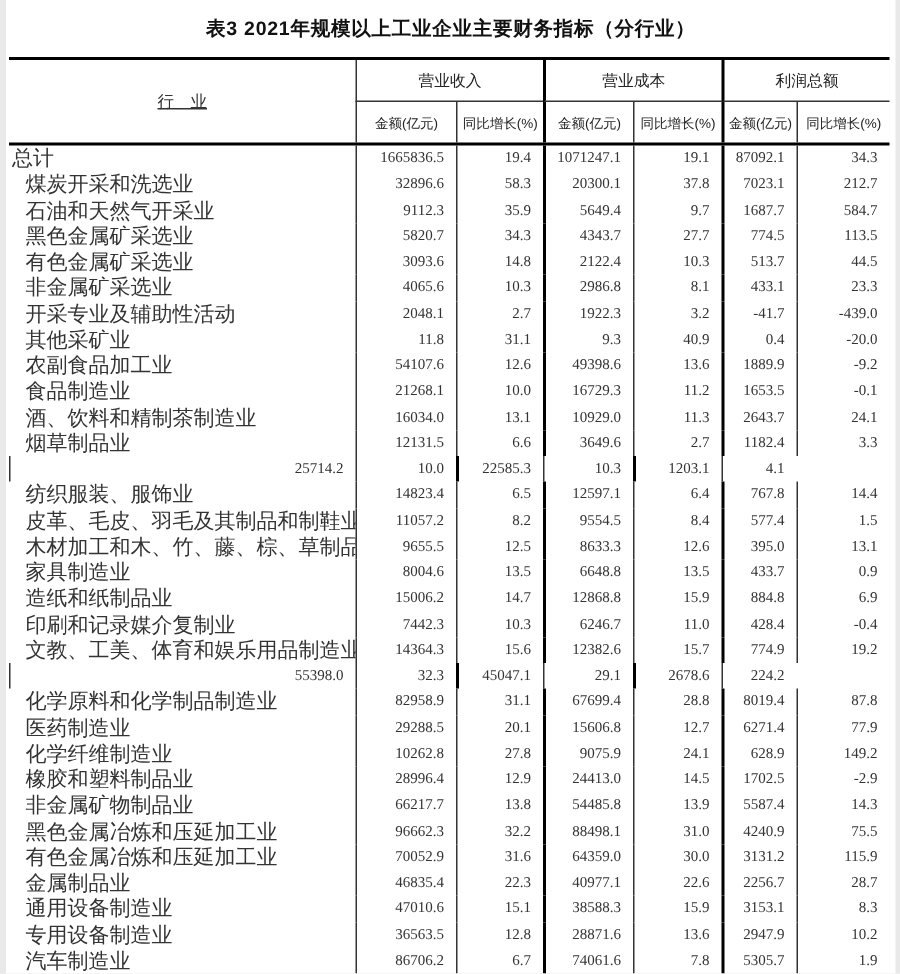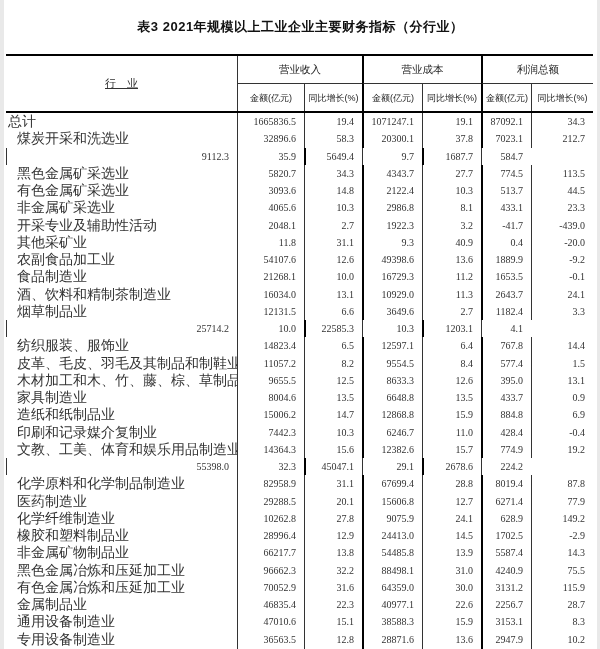--- a/index.html
+++ b/index.html
@@ -10,21 +10,21 @@
     overflow: hidden;
   }
   .page {
     position: absolute;
     left: 4px; top: 0;
     width: 593px; height: 649px;
     background: #ffffff;
     overflow: hidden;
   }
   .title {
-    height: 54px;
+    height: 38px;
     display: flex;
     align-items: center;
     justify-content: center;
     font-size: 13px;
     font-weight: bold;
     color: #111;
     letter-spacing: 0.5px;
   }
   .table {
     margin-left: 2px;
@@ -137,20 +137,21 @@
         <div class="trow indent">
           <div class="cell c-ind">煤炭开采和洗选业</div>
           <div class="cell c-num bl1">32896.6</div>
           <div class="cell c-num bl1">58.3</div>
           <div class="cell c-num bl2">20300.1</div>
           <div class="cell c-num bl1">37.8</div>
           <div class="cell c-num bl2">7023.1</div>
           <div class="cell c-num bl1">212.7</div>
         </div>
         <div class="trow indent">
+          <div class="cell c-ind">石油和天然气开采业</div>
           <div class="cell c-num bl1">9112.3</div>
           <div class="cell c-num bl1">35.9</div>
           <div class="cell c-num bl2">5649.4</div>
           <div class="cell c-num bl1">9.7</div>
           <div class="cell c-num bl2">1687.7</div>
           <div class="cell c-num bl1">584.7</div>
         </div>
         <div class="trow indent">
           <div class="cell c-ind">黑色金属矿采选业</div>
           <div class="cell c-num bl1">5820.7</div>

